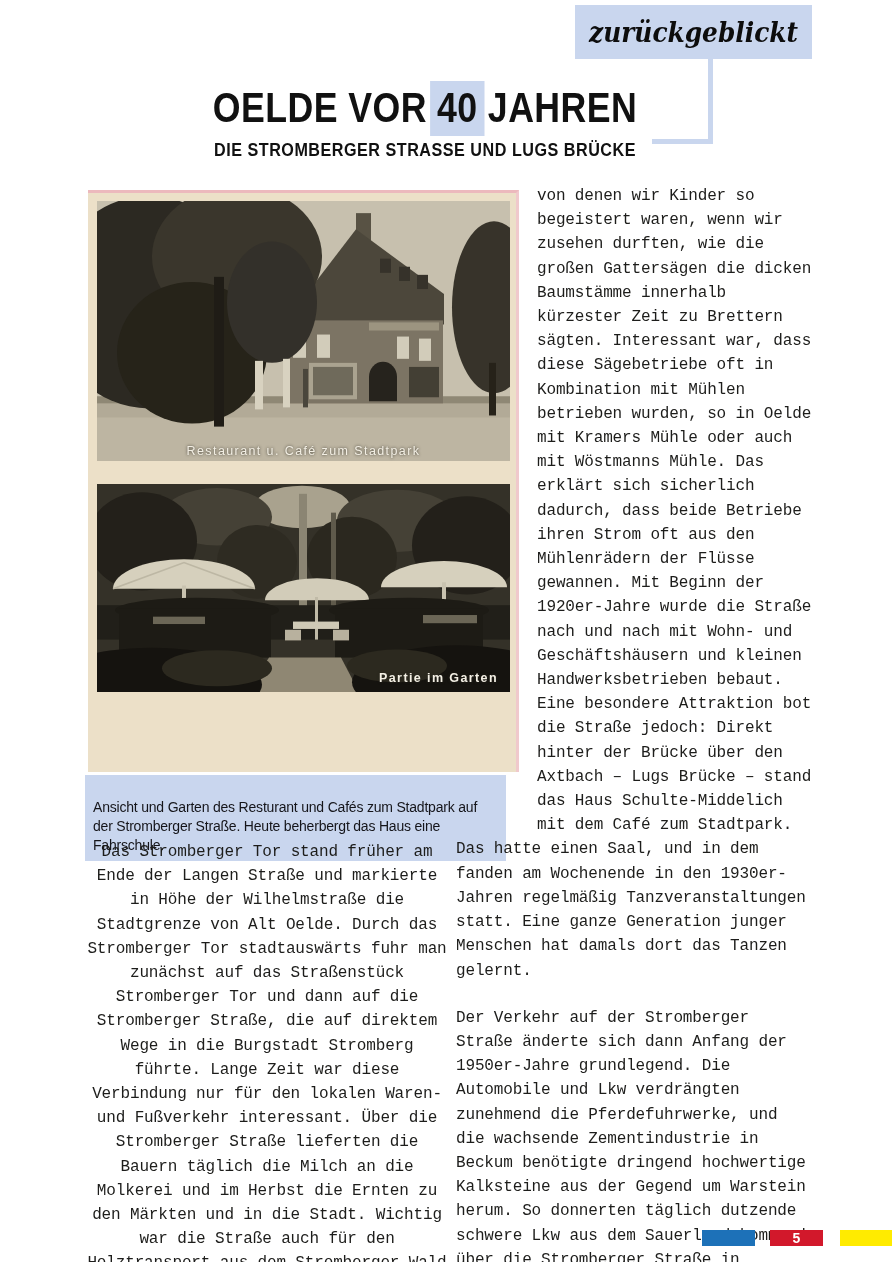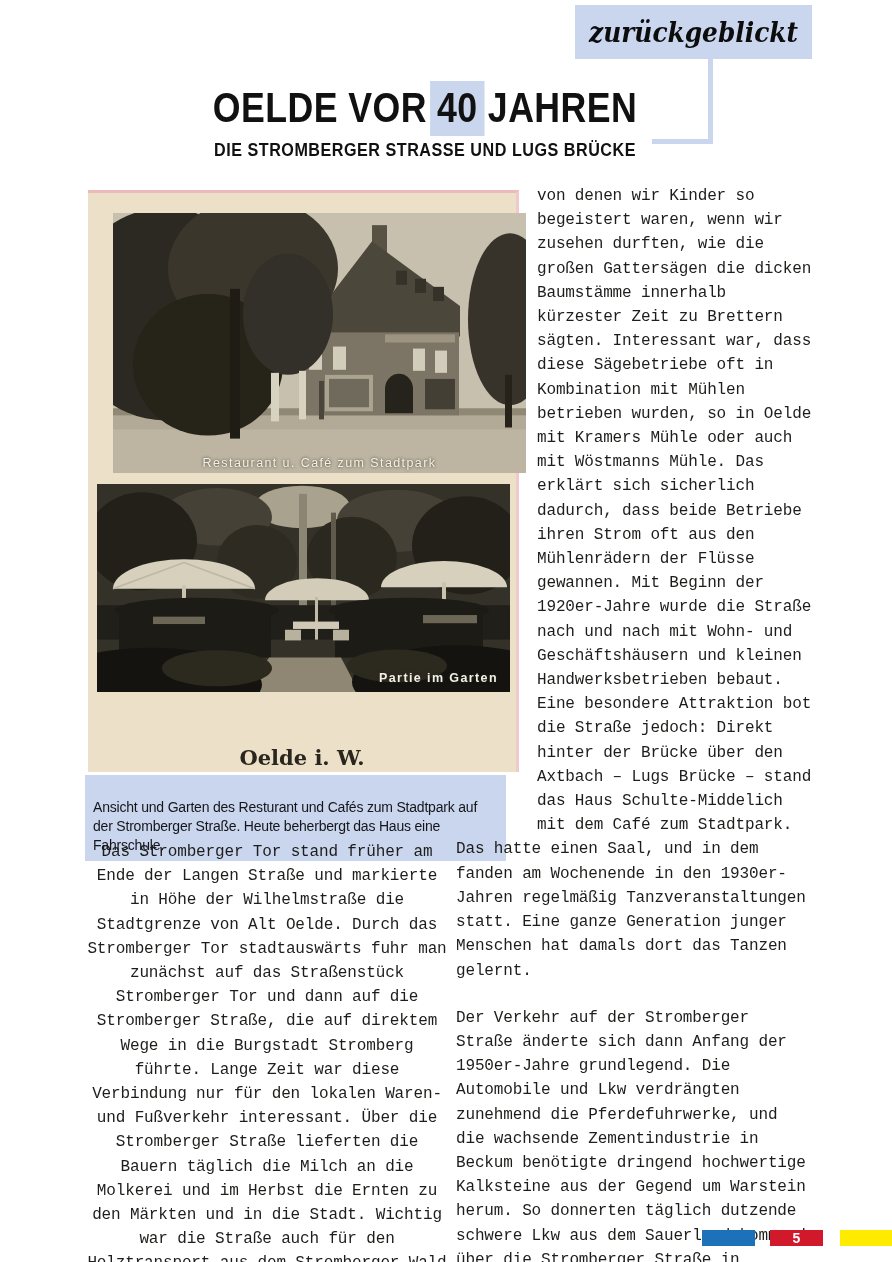--- a/index.html
+++ b/index.html
@@ -50,21 +50,21 @@
     margin-top:7px;font-size:19px;font-weight:bold;letter-spacing:.6px;
     color:#111;white-space:nowrap;
   }
   
   .postcard{
     position:absolute;left:88px;top:190px;width:431px;height:582px;
     background:var(--postcard-cream);
     border-top:3px solid #ecb9bd;border-right:3px solid #f0c9cc;
   }
   .photo{position:absolute;left:9px;width:413px;overflow:hidden;background:#35332b;}
-  .photo-top{top:20px;height:260px;margin-left:16px;}
+  .photo-top{top:8px;height:260px;}
   .photo-bottom{top:291px;height:208px;}
   .photo svg{display:block;width:100%;height:100%;}
   .photo-label{
     position:absolute;color:#f3efe4;font-size:12.5px;letter-spacing:1.4px;
     text-shadow:0 0 3px rgba(40,38,30,.9);white-space:nowrap;
   }
   .photo-label.center{left:0;right:0;bottom:3px;text-align:center;}
   .photo-label.right{right:12px;bottom:7px;font-weight:bold;}
   .card-script{
     position:absolute;left:0;right:0;top:552px;text-align:center;
@@ -180,21 +180,20 @@
 
       <polygon points="172,212 244,212 262,254 150,254" fill="#8f8773"></polygon>
       <ellipse cx="55" cy="245" rx="110" ry="45" fill="#15130f"></ellipse>
       <ellipse cx="360" cy="242" rx="105" ry="45" fill="#15130f"></ellipse>
       <ellipse cx="120" cy="225" rx="55" ry="22" fill="#2c291f"></ellipse>
       <ellipse cx="300" cy="222" rx="50" ry="20" fill="#2c291f"></ellipse>
     </svg>
     <div class="photo-label right">Partie im Garten</div>
   </div>
 
-  <div class="card-script">Oelde i. W.</div>
 </div>
 
 <div class="fig-caption">Ansicht und Garten des Resturant und Cafés zum Stadtpark auf der Stromberger Straße. Heute beherbergt das Haus eine Fahrschule.</div>
 
 <div class="col col-right">
   <div class="wrap-spacer"></div>
   <p>von denen wir Kinder so begeistert waren, wenn wir zusehen durften, wie die großen Gattersägen die dicken Baumstämme innerhalb kürzester Zeit zu Brettern sägten. Interessant war, dass diese Sägebetriebe oft in Kombination mit Mühlen betrieben wurden, so in Oelde mit Kramers Mühle oder auch mit Wöstmanns Mühle. Das erklärt sich sicherlich dadurch, dass beide Betriebe ihren Strom oft aus den Mühlenrädern der Flüsse gewannen. Mit Beginn der 1920er-Jahre wurde die Straße nach und nach mit Wohn- und Geschäftshäusern und kleinen Handwerksbetrieben bebaut. Eine besondere Attraktion bot die Straße jedoch: Direkt hinter der Brücke über den Axtbach – Lugs Brücke – stand das Haus Schulte-Middelich mit dem Café zum Stadtpark. Das hatte einen Saal, und in dem fanden am Wochenende in den 1930er-Jahren regelmäßig Tanzveranstaltungen statt. Eine ganze Generation junger Menschen hat damals dort das Tanzen gelernt.</p>
   <p>Der Verkehr auf der Stromberger Straße änderte sich dann Anfang der 1950er-Jahre grundlegend. Die Automobile und Lkw verdrängten zunehmend die Pferdefuhrwerke, und die wachsende Zementindustrie in Beckum benötigte dringend hochwertige Kalksteine aus der Gegend um Warstein herum. So donnerten täglich dutzende schwere Lkw aus dem Sauerland kommend über die Stromberger Straße in Richtung Beckum. Ich erinnere mich noch, dass jedes Mal, wenn ein Lkw vorbeidonnerte, bei uns im Wohnzimmer die Gläser im Schrank klirrten.</p>
   <p>Für uns Kinder war die Stromberger Straße ein Paradies. Es gab immer wieder viel zu sehen und zu erleben. Bei Gretenkorts wurden die Autos</p>
 </div>

